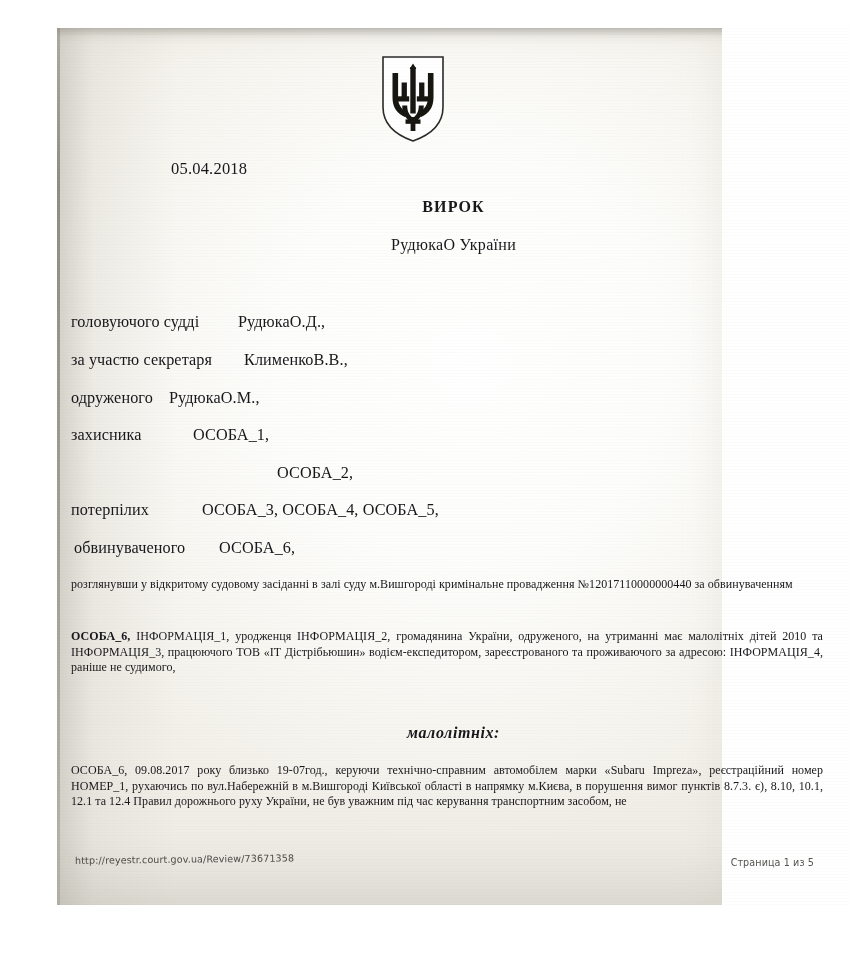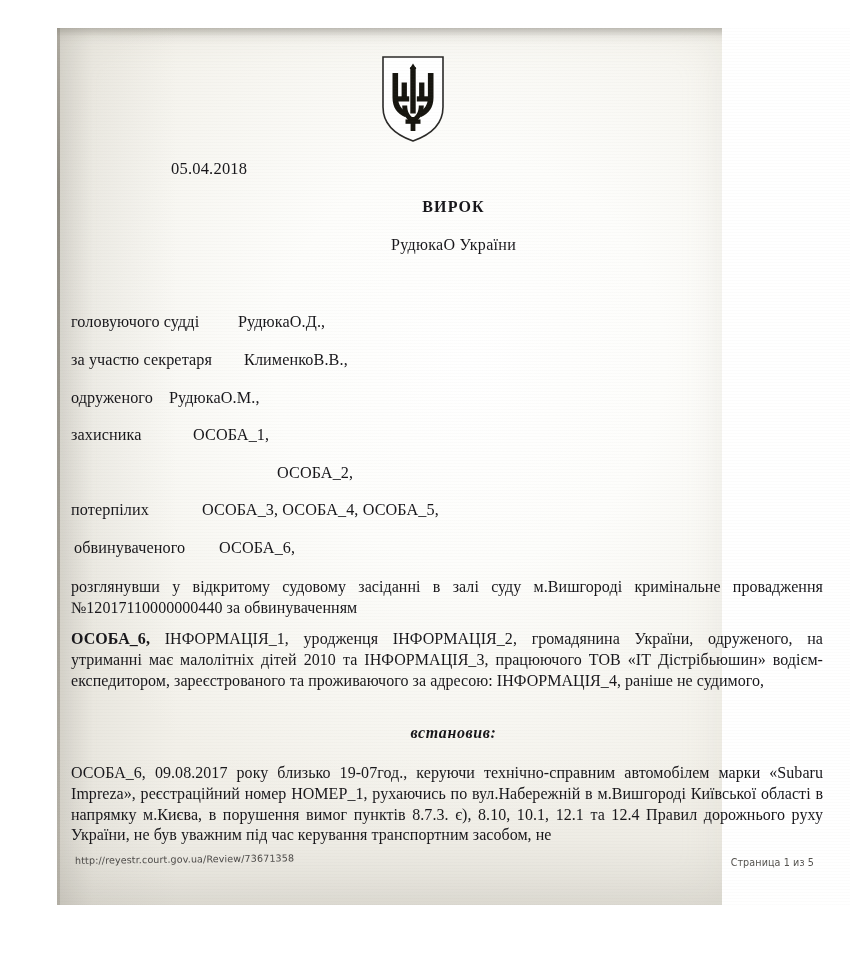--- a/index.html
+++ b/index.html
@@ -115,21 +115,21 @@
 
   
   .line {
     position: absolute;
     font-size: 16.2px;
     white-space: nowrap;
     letter-spacing: 0.1px;
   }
   .para {
     position: absolute;
-    font-size: 16px;
+    font-size: 12px;
     text-align: justify;
     line-height: 1.30;
     letter-spacing: 0.05px;
   }
   .para b { font-weight: bold; }
 
   
   .footer-url {
     position: absolute;
     left: 18px;
@@ -232,21 +232,21 @@
     <div class="line" style="left:5px; top:511px;margin-left:12px;">обвинуваченого</div>
     <div class="line" style="left:162px; top:511px;">ОСОБА_6,</div>
 
     <div class="para" style="left:14px; top:549px; width:752px;">розглянувши у відкритому судовому засіданні в залі суду м.Вишгороді кримінальне провадження №12017110000000440 за обвинуваченням</div>
 
     <div class="para" style="left:14px; top:601px; width:752px;">
       <b>ОСОБА_6,</b><span> ІНФОРМАЦІЯ_1, уродженця ІНФОРМАЦІЯ_2, громадянина України, одруженого, на утриманні має малолітніх дітей 2010 та ІНФОРМАЦІЯ_3, працюючого ТОВ «ІТ Дістрібьюшин» водієм-експедитором, зареєстрованого та проживаючого за адресою: ІНФОРМАЦІЯ_4, раніше не судимого,</span>
     </div>
 
 
-    <div class="title-established">встановив:</div>
+    <div class="title-established">малолітніх:</div>
 
     <div class="para" style="left:14px; top:735px; width:752px;">ОСОБА_6, 09.08.2017 року близько 19-07год., керуючи технічно-справним автомобілем марки «Subaru Impreza», реєстраційний номер НОМЕР_1, рухаючись по вул.Набережній в м.Вишгороді Київської області в напрямку м.Києва, в порушення вимог пунктів 8.7.3. є), 8.10, 10.1, 12.1 та 12.4 Правил дорожнього руху України, не був уважним під час керування транспортним засобом, не</div>
 
     <div class="footer-url">http://reyestr.court.gov.ua/Review/73671358</div>
     <div class="footer-page">Страница 1 из 5</div>
 
     <div class="noise"></div>
   </div>
 </div>
 

